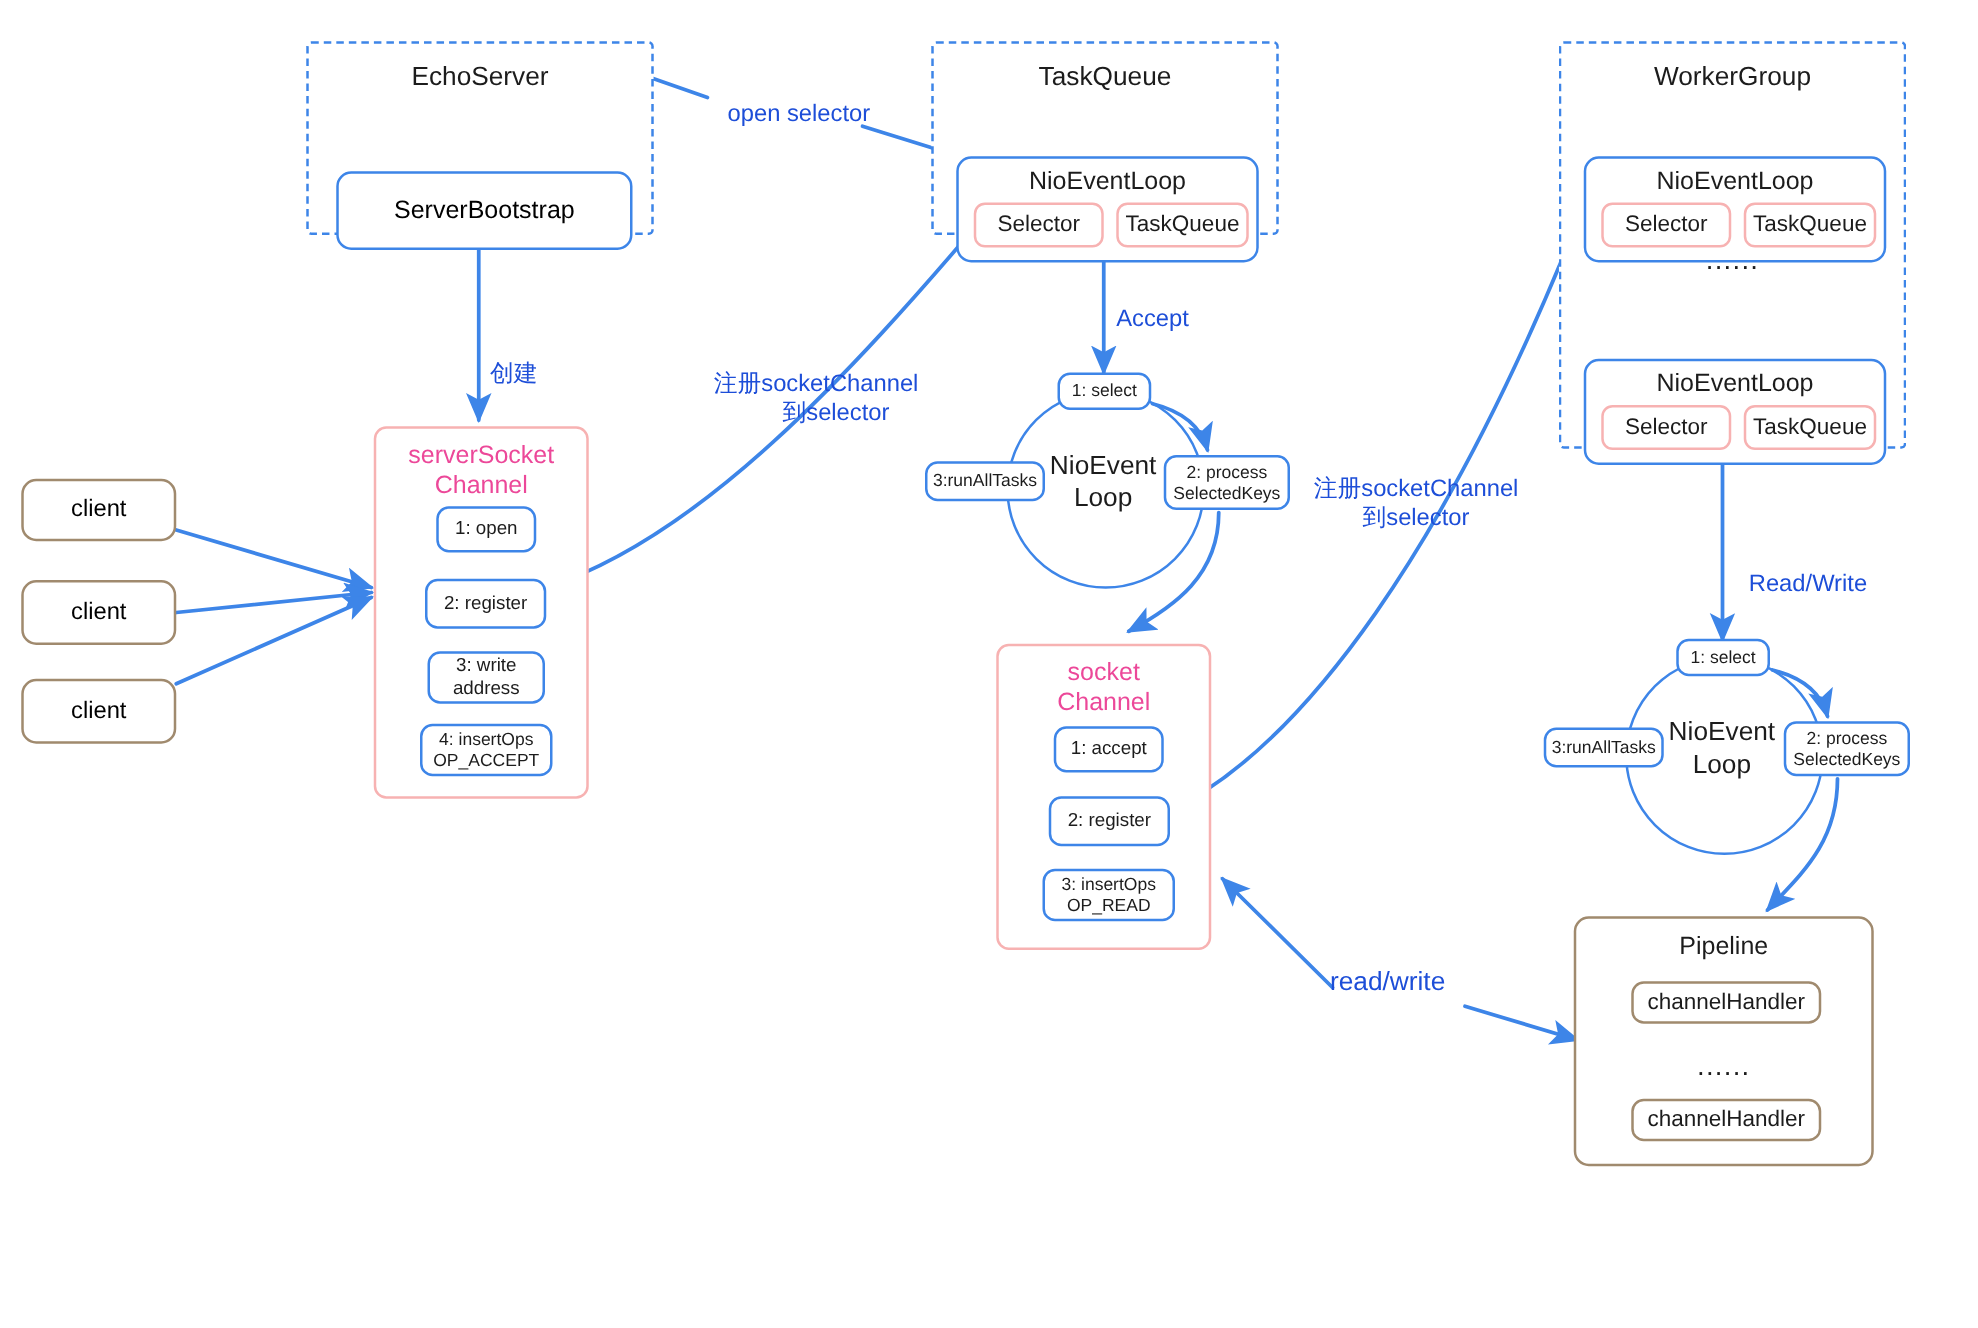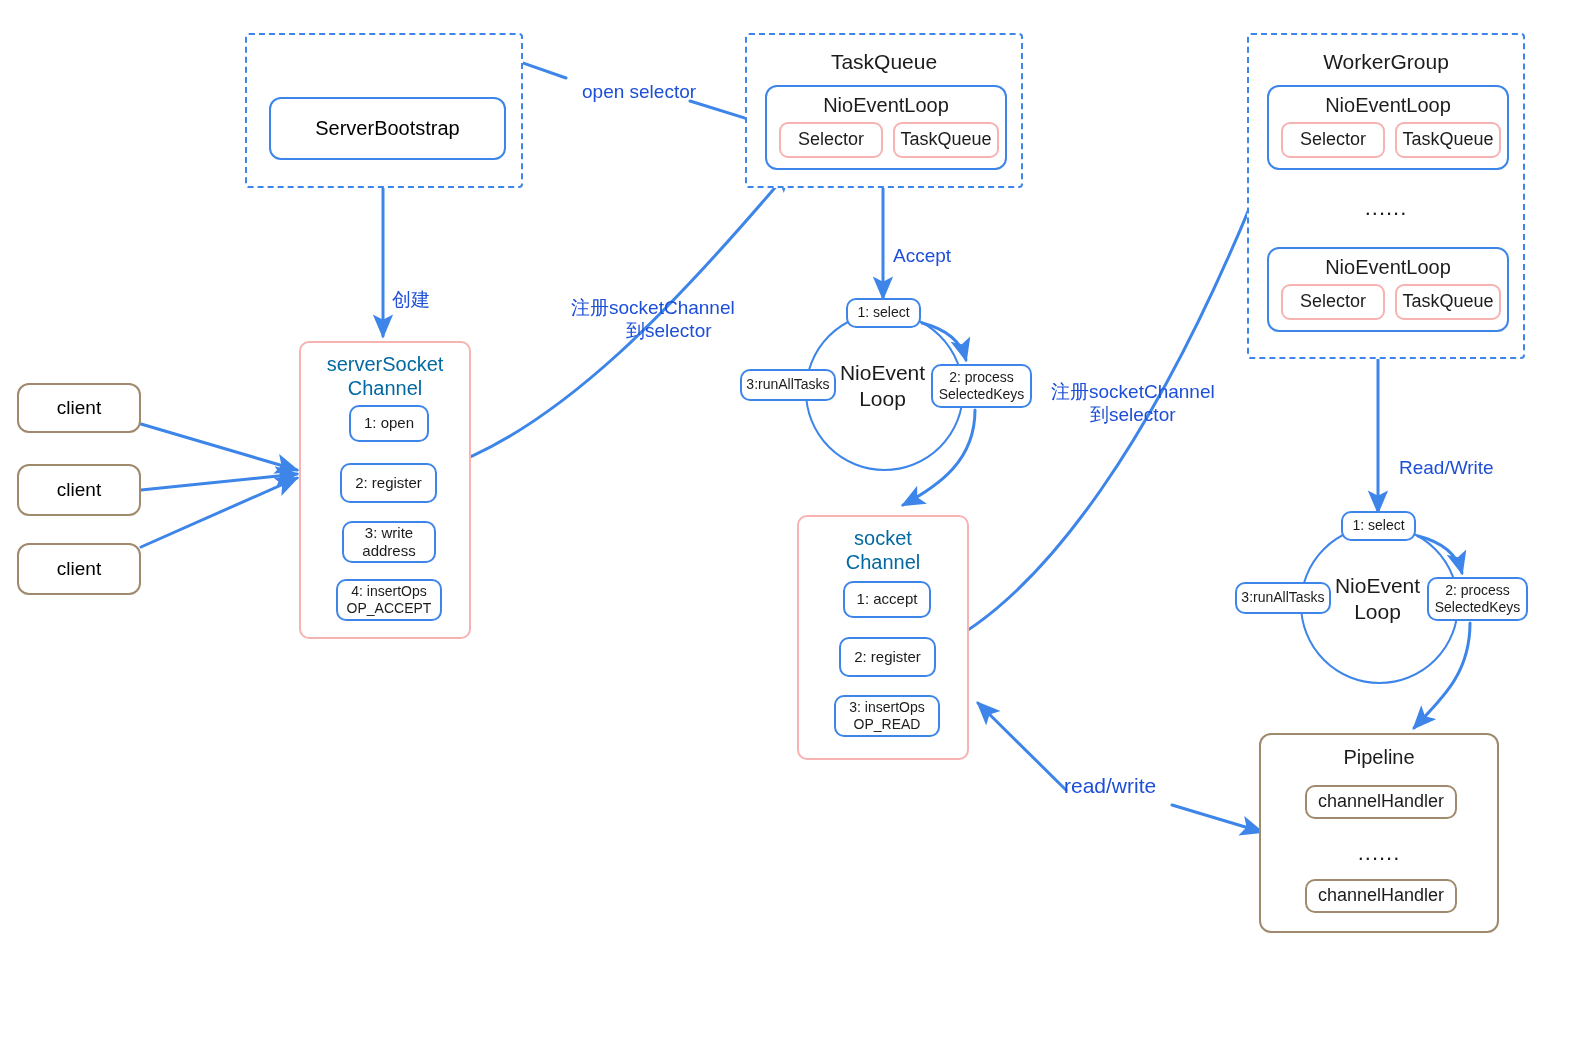--- a/index.html
+++ b/index.html
@@ -49,20 +49,21 @@
     font-size: 21px;
     color: #1c1c1c;
   }
 
   
   .blue-box {
     border: 2.5px solid #3d85e8;
     border-radius: 12px;
     background: #ffffff;
     display: block;
+    margin-top: 40px;
   }
   .blue-box-title {
     position: absolute;
     left: 0; right: 0;
     text-align: center;
     font-size: 20px;
     color: #1c1c1c;
   }
 
   
@@ -77,21 +78,21 @@
     border-radius: 9px;
     background: #ffffff;
     font-size: 18px;
     color: #1c1c1c;
   }
   .pink-title {
     position: absolute;
     left: 0; right: 0;
     text-align: center;
     font-size: 20px;
-    color: #0369a1;
+    color: #ec4899;
     line-height: 1.22;
   }
 
   
   .blue-chip {
     border: 2.2px solid #3d85e8;
     border-radius: 10px;
     background: #ffffff;
     font-size: 15px;
     color: #1c1c1c;
@@ -198,20 +199,21 @@
 
       <path d="M 1470,623 C 1470,675 1440,700 1414,728" marker-end="url(#ah)"></path>
 
       <path d="M 1066,790 L 978,703" marker-end="url(#ah)"></path>
 
       <path name="rw2" d="M 1172,805 L 1262,832" marker-end="url(#ah)"></path>
     </g>
   </svg>
 
   <div class="node group-dashed" style="left:245px; top:33px; width:278px; height:155px;">
+    <div class="group-title" style="top:14px;">EchoServer</div>
     <div class="node blue-box" style="left:22px; top:62px; width:237px; height:63px; display:flex; font-size:20px;">
       <span>ServerBootstrap</span>
     </div>
   </div>
 
   <div class="node group-dashed" style="left:745px; top:33px; width:278px; height:155px;">
     <div class="group-title" style="top:14px;">TaskQueue</div>
     <div class="node blue-box" style="left:18px; top:50px; width:242px; height:85px;">
       <div class="blue-box-title" style="top:6px;">NioEventLoop</div>
       <div class="node pink-chip" style="left:12px; top:35px; width:104px; height:36px; display:flex;">

